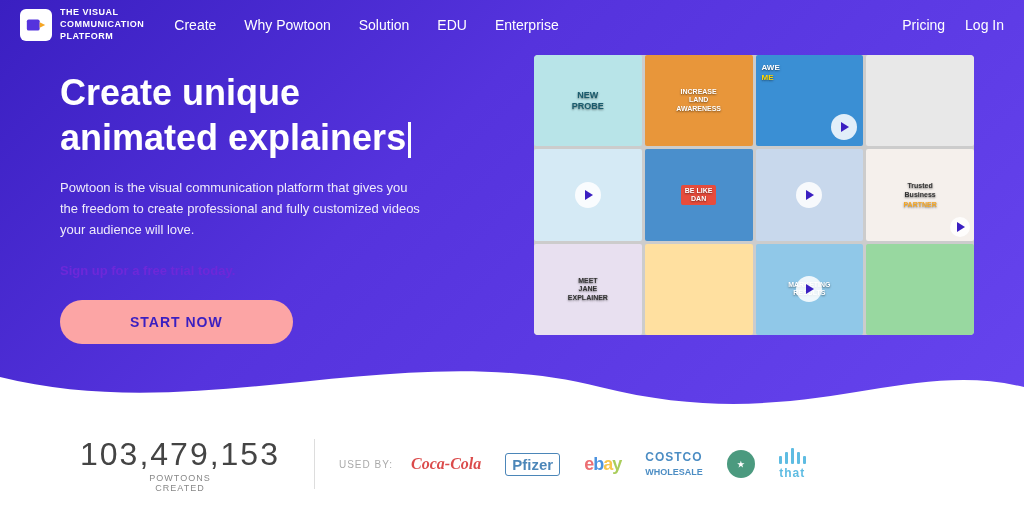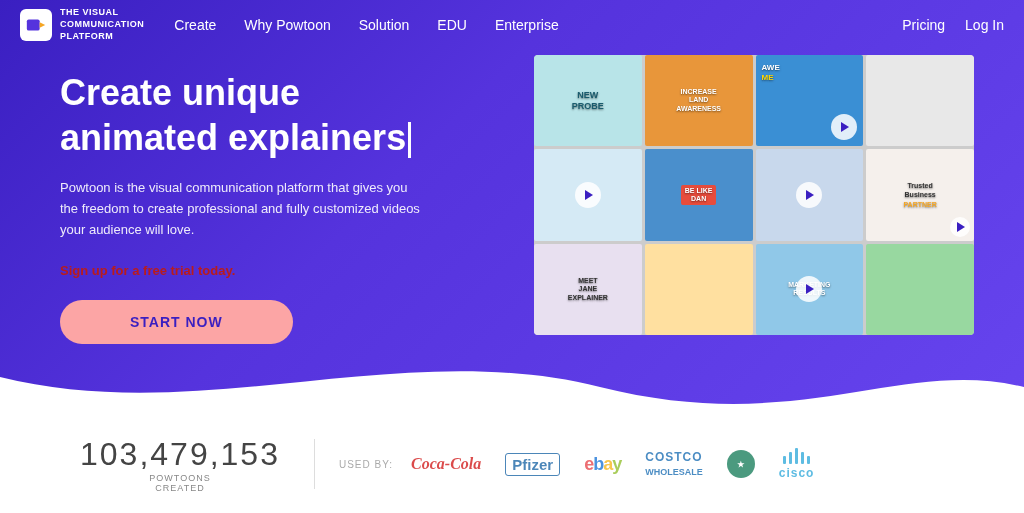--- a/index.html
+++ b/index.html
@@ -101,21 +101,21 @@
       vertical-align: middle;
     }
     .hero-desc {
       font-size: 13px;
       color: rgba(255,255,255,0.9);
       line-height: 1.6;
       margin-bottom: 18px;
       max-width: 360px;
     }
     .hero-desc strong {
-      color: #b91c1c;
+      color: #6d28d9;
       font-weight: 700;
     }
     .btn-start {
       display: inline-block;
       background: #fca5a5;
       color: #3a1fc1;
       font-size: 14px;
       font-weight: 700;
       letter-spacing: 1px;
       padding: 14px 70px;
@@ -374,16 +374,16 @@
     <span class="brand-logo costco">COSTCO<br><span style="font-size:9px; letter-spacing:0px;">WHOLESALE</span></span>
     <div class="brand-logo starbucks">★</div>
     <span class="brand-logo cisco" style="display:flex; flex-direction:column; align-items:center; gap:2px;">
       <span style="display:flex; gap:3px; align-items:flex-end;">
         <span style="width:3px; height:8px; background:#1ba0d7; border-radius:1px;"></span>
         <span style="width:3px; height:12px; background:#1ba0d7; border-radius:1px;"></span>
         <span style="width:3px; height:16px; background:#1ba0d7; border-radius:1px;"></span>
         <span style="width:3px; height:12px; background:#1ba0d7; border-radius:1px;"></span>
         <span style="width:3px; height:8px; background:#1ba0d7; border-radius:1px;"></span>
       </span>
-      <span style="font-size:12px; color:#1ba0d7; font-weight:700; letter-spacing:1px;">cisco</span>
+      <span style="font-size:12px; color:#1ba0d7; font-weight:700; letter-spacing:1px;">that</span>
     </span>
   </div>
 </div>
 
 </body></html>

